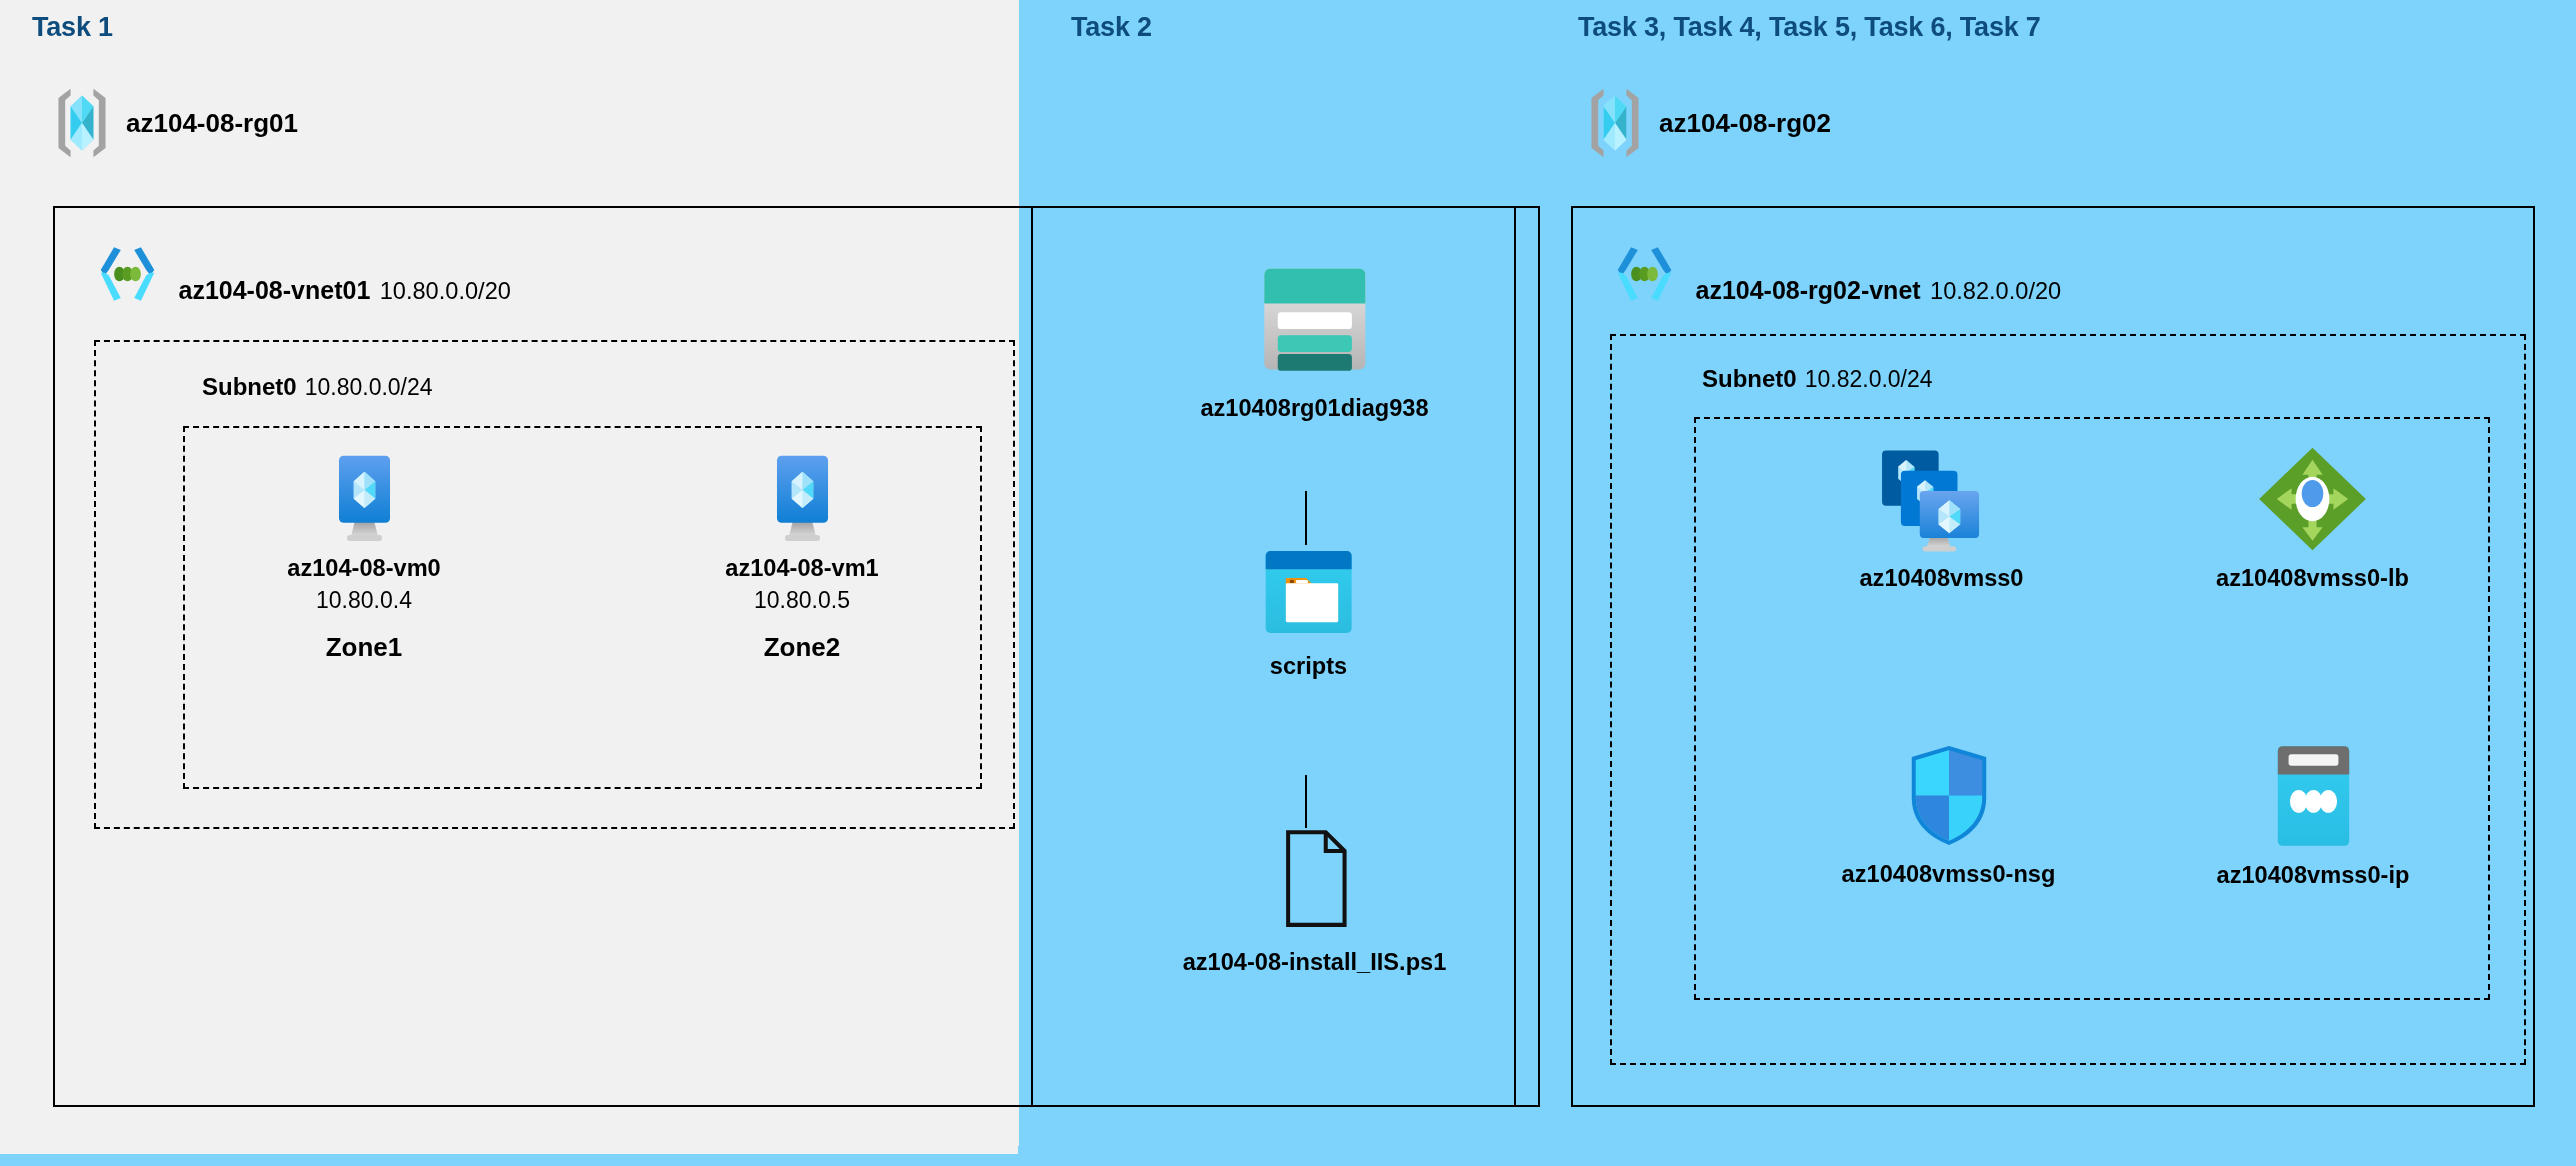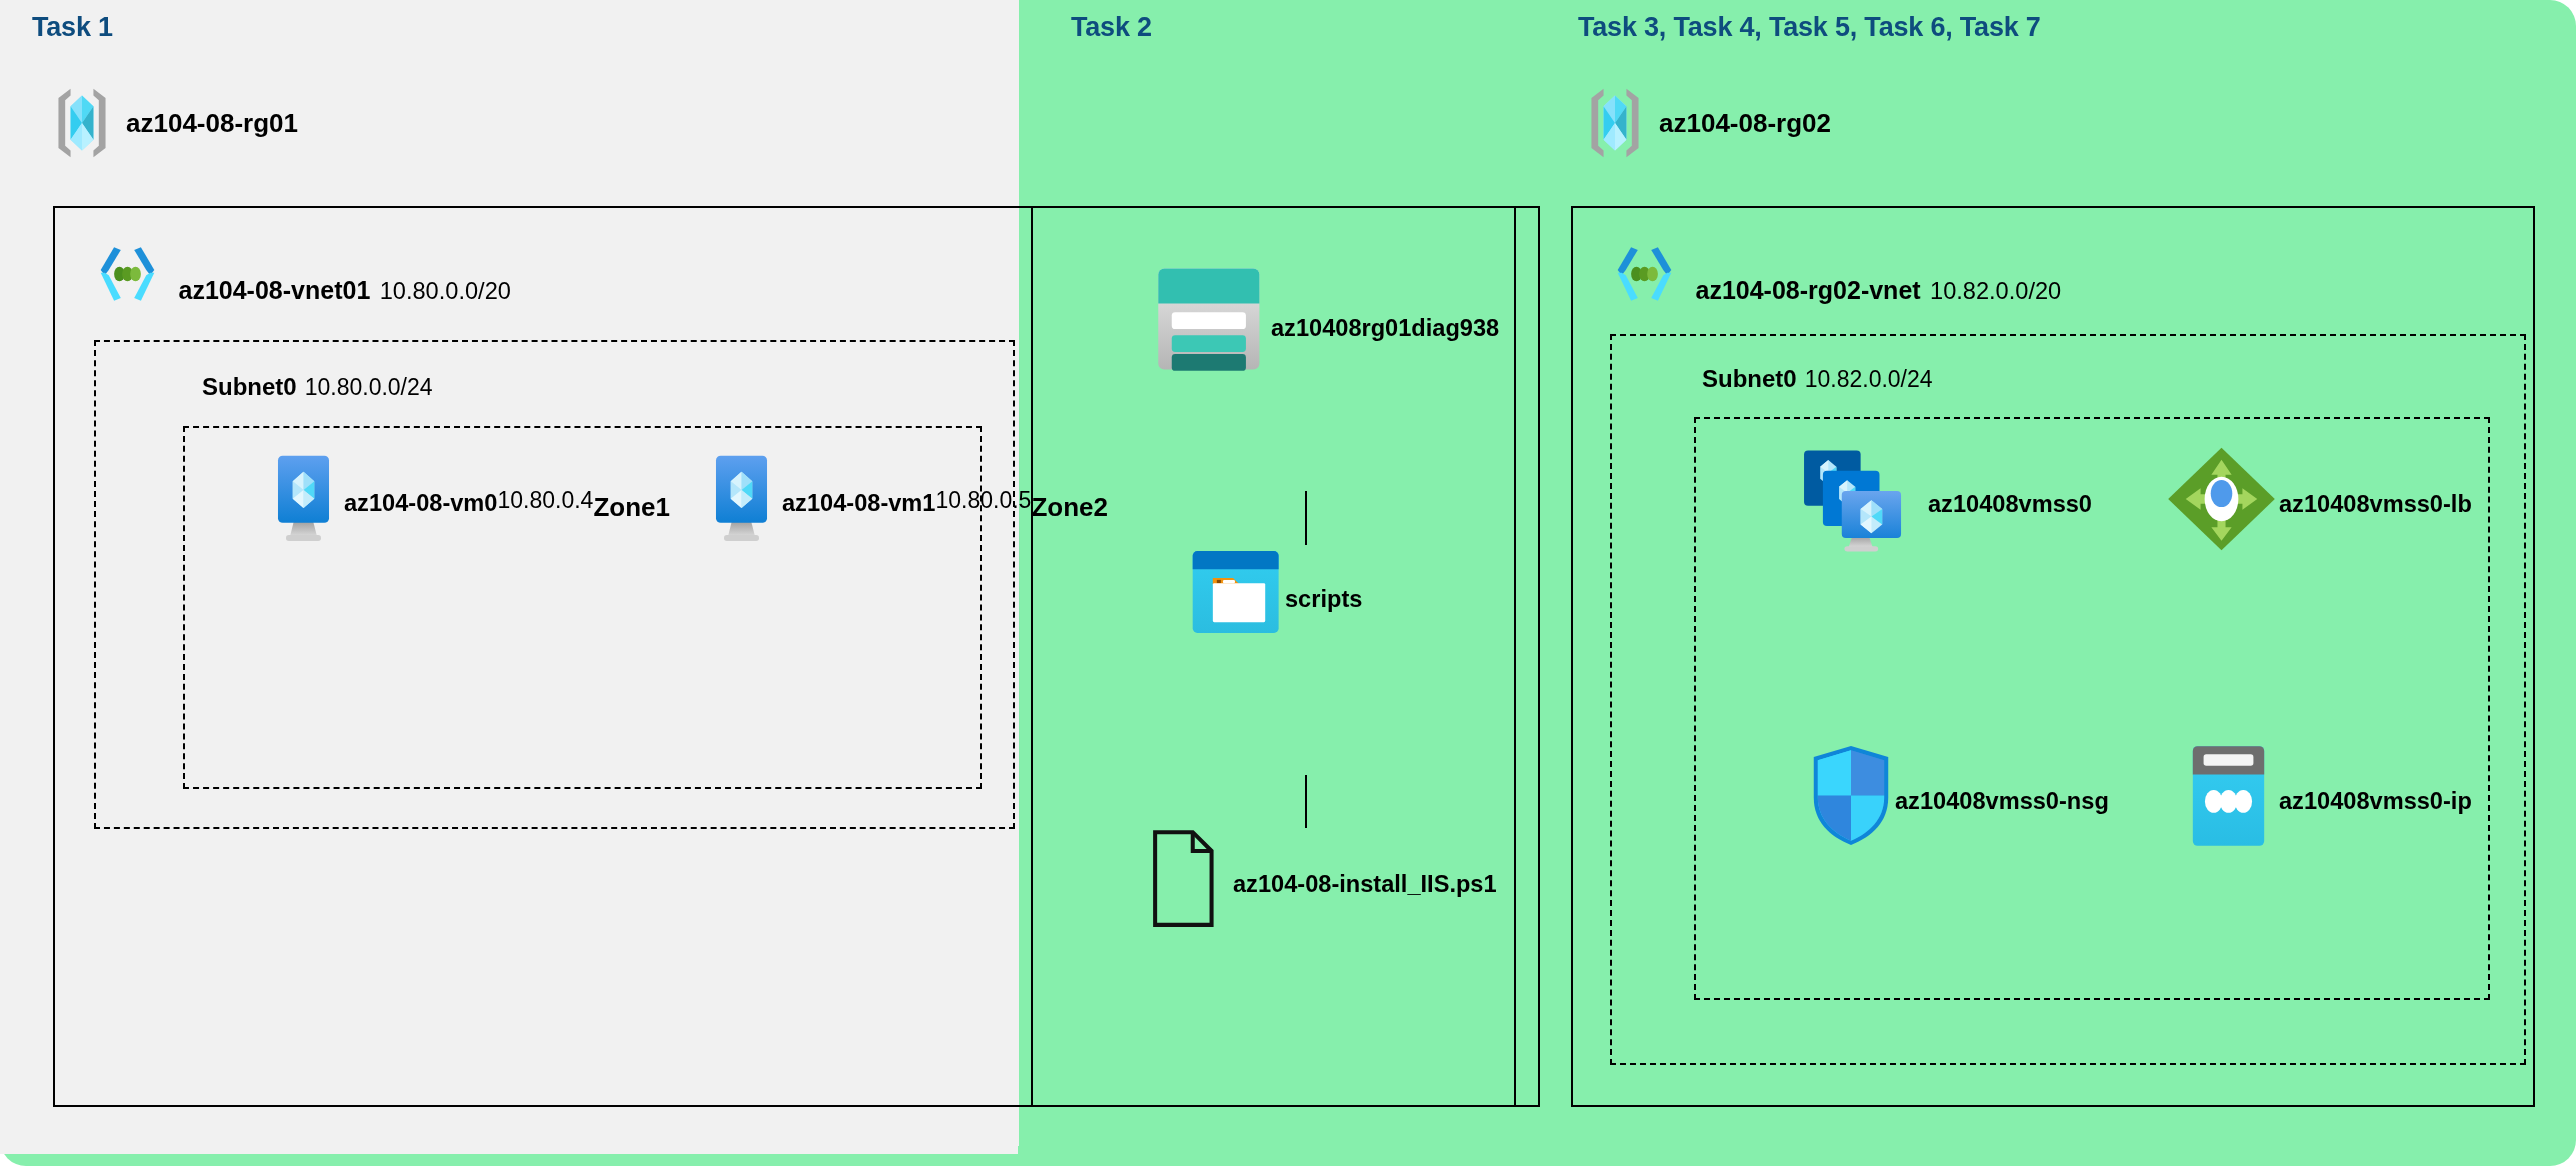--- a/index.html
+++ b/index.html
@@ -2,21 +2,21 @@
 <html style="font-size:10.8px"><head>
 <meta charset="utf-8">
 <style>
   * { box-sizing: border-box; margin: 0; padding: 0; }
   html, body {
     width: 2576px; height: 1166px;
     background: #ffffff;
     font-family: "Liberation Sans", sans-serif;
     overflow: hidden;
   }
-  .canvas { position: relative; width: 2576px; height: 1166px; background: #86efac; border-radius: 26px; }
+  .canvas { position: relative; width: 2576px; height: 1166px; background: #7dd3fc; }
 
   
   .panel { position: absolute; background: #f1f1f1; }
   #panel-task1 { left: 0;    top: 0;  width: 1018px; height: 1154px; }
   #panel-task2 { left: 1530; top: 0;  width: 509px;  height: 1154px; }
   #panel-task3 { left: 2310; top: 0;  width: 1019px; height: 1146px; }
 
   .task-label {
     position: absolute;
     color: #0e4c7e;
@@ -65,21 +65,21 @@
   #subnet02-box { left: 1610px; top: 334px; width: 916px; height: 731px; }
   #vmss-box     { left: 1694px; top: 417px; width: 796px; height: 583px; }
 
   .subnet-label { position: absolute; white-space: nowrap; }
   .subnet-label .nm { font-size: 24px; font-weight: bold; color: #000; }
   .subnet-label .cidr { font-size: 23px; font-weight: normal; color: #000; margin-left: 8px; text-align: center; }
   #subnet01-label { left: 202px;  top: 373px; }
   #subnet02-label { left: 1702px; top: 365px; }
 
   
-  .node { position: absolute; display: flex; flex-direction: row; align-items: center; }
+  .node { position: absolute; display: flex; flex-direction: column; align-items: center; }
   .node-label {
     margin-top: 12px; font-size: 23.6px; font-weight: bold; color: #000;
     text-align: center; white-space: nowrap; line-height: 1.18;
   }
   .node-sub {
     margin-top: 4px; font-size: 23px; font-weight: normal; color: #000;
     text-align: center; white-space: nowrap;
   }
   .node-zone {
     margin-top: 18px; font-size: 26px; font-weight: bold; color: #000;

